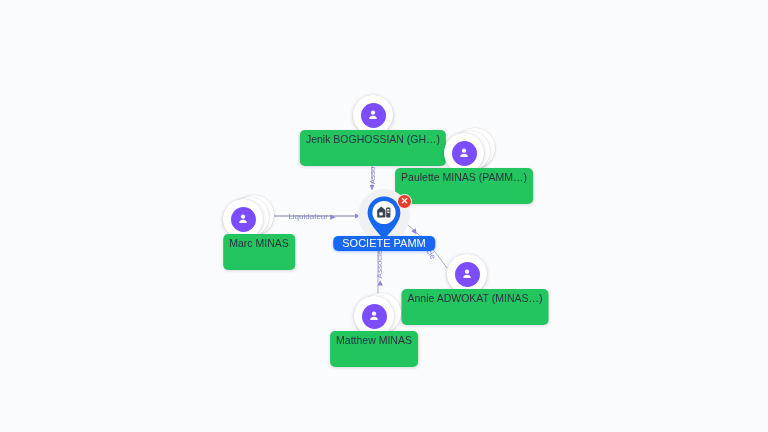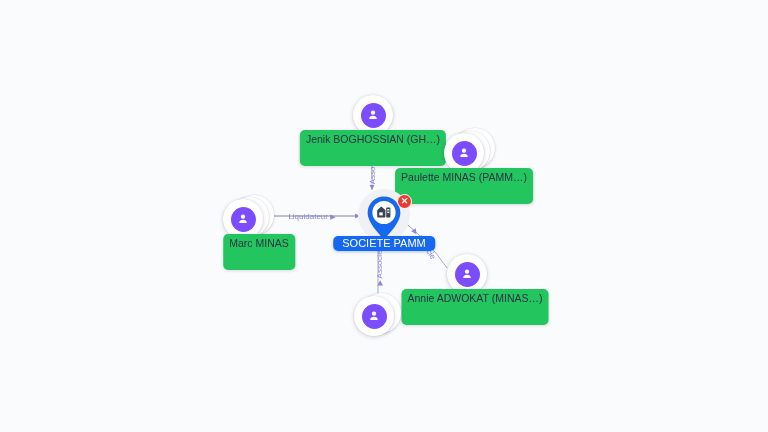--- a/index.html
+++ b/index.html
@@ -251,20 +251,21 @@
       <div class="avatar-circle">
         <div class="avatar-inner">
           <svg width="14" height="14" viewBox="0 0 24 24" fill="#ffffff">
             <circle cx="12" cy="8" r="3.7"></circle>
             <path d="M12 13.2c-3.6 0-6.3 2.1-6.3 4.3v1.2h12.6v-1.2c0-2.2-2.7-4.3-6.3-4.3z"></path>
           </svg>
         </div>
       </div>
     </div>
   </div>
+  <div class="node-label" style="left:374px; top:331px;">Matthew MINAS</div>
 
   <div id="company-node" style="left:384px; top:215px;">
     <div class="pin-halo"></div>
     <div class="pin">
       <svg width="36" height="46" viewBox="0 0 36 46">
         <path d="M18 1.6 C8.9 1.6 1.6 8.9 1.6 18 C1.6 27 12 38 18 44.4 C24 38 34.4 27 34.4 18 C34.4 8.9 27.1 1.6 18 1.6 Z" fill="#1668f0"></path>
         <circle cx="18" cy="17.5" r="11.6" fill="#ffffff"></circle>
         <g fill="#3b4452">
           <rect x="11.2" y="15.0" width="8.2" height="7.4" rx="0.6"></rect>
           <path d="M11.0 15.2 L15.3 11.6 L19.6 15.2 z"></path>

